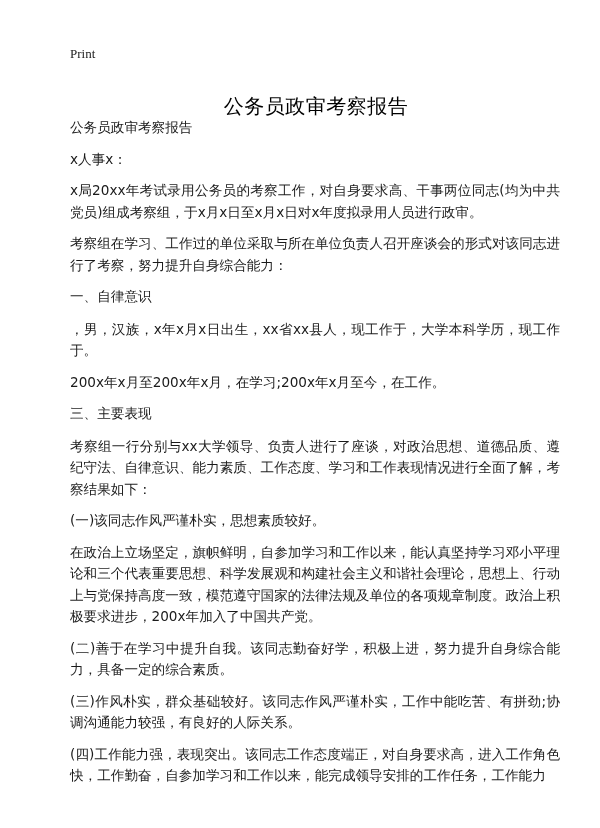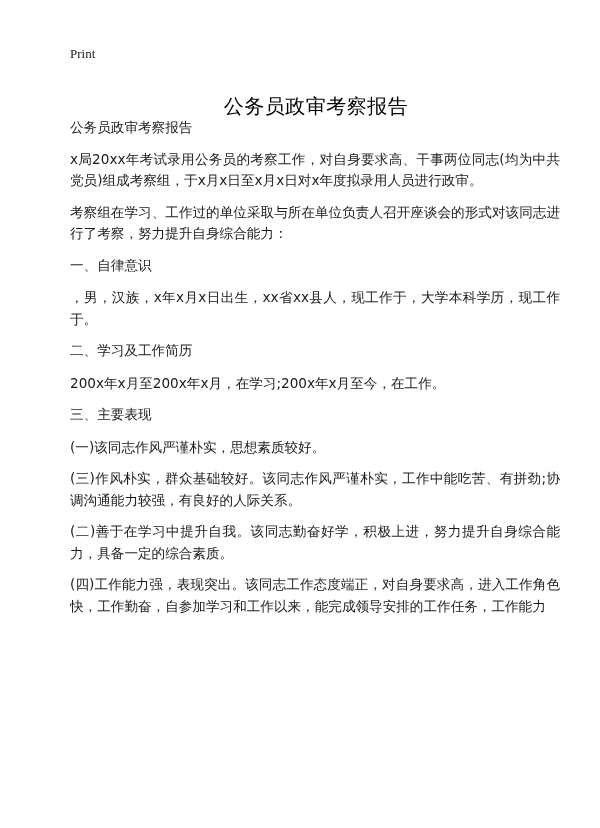--- a/index.html
+++ b/index.html
@@ -25,25 +25,27 @@
 </style>
 </head>
 <body>
 
 <div class="page">
   <a class="print-link">Print</a>
   <h1 class="title">公务员政审考察报告</h1>
 
   <div class="content">
     <p>公务员政审考察报告</p>
+    <p>x人事x：</p>
     <p>x局20xx年考试录用公务员的考察工作，对自身要求高、干事两位同志(均为中共党员)组成考察组，于x月x日至x月x日对x年度拟录用人员进行政审。</p>
     <p>考察组在学习、工作过的单位采取与所在单位负责人召开座谈会的形式对该同志进行了考察，努力提升自身综合能力：</p>
     <p class="heading">一、自律意识</p>
     <p>，男，汉族，x年x月x日出生，xx省xx县人，现工作于，大学本科学历，现工作于。</p>
-    <p class="heading">二、学习及工作简历</p>
     <p>200x年x月至200x年x月，在学习;200x年x月至今，在工作。</p>
     <p class="heading">三、主要表现</p>
+    <p>考察组一行分别与xx大学领导、负责人进行了座谈，对政治思想、道德品质、遵纪守法、自律意识、能力素质、工作态度、学习和工作表现情况进行全面了解，考察结果如下：</p>
     <p>(一)该同志作风严谨朴实，思想素质较好。</p>
+    <p>在政治上立场坚定，旗帜鲜明，自参加学习和工作以来，能认真坚持学习邓小平理论和三个代表重要思想、科学发展观和构建社会主义和谐社会理论，思想上、行动上与党保持高度一致，模范遵守国家的法律法规及单位的各项规章制度。政治上积极要求进步，200x年加入了中国共产党。</p>
+    <p>(二)善于在学习中提升自我。该同志勤奋好学，积极上进，努力提升自身综合能力，具备一定的综合素质。</p>
     <p>(三)作风朴实，群众基础较好。该同志作风严谨朴实，工作中能吃苦、有拼劲;协调沟通能力较强，有良好的人际关系。</p>
-    <p>(二)善于在学习中提升自我。该同志勤奋好学，积极上进，努力提升自身综合能力，具备一定的综合素质。</p>
     <p>(四)工作能力强，表现突出。该同志工作态度端正，对自身要求高，进入工作角色快，工作勤奋，自参加学习和工作以来，能完成领导安排的工作任务，工作能力</p>
   </div>
 </div>
 
 </body></html>

